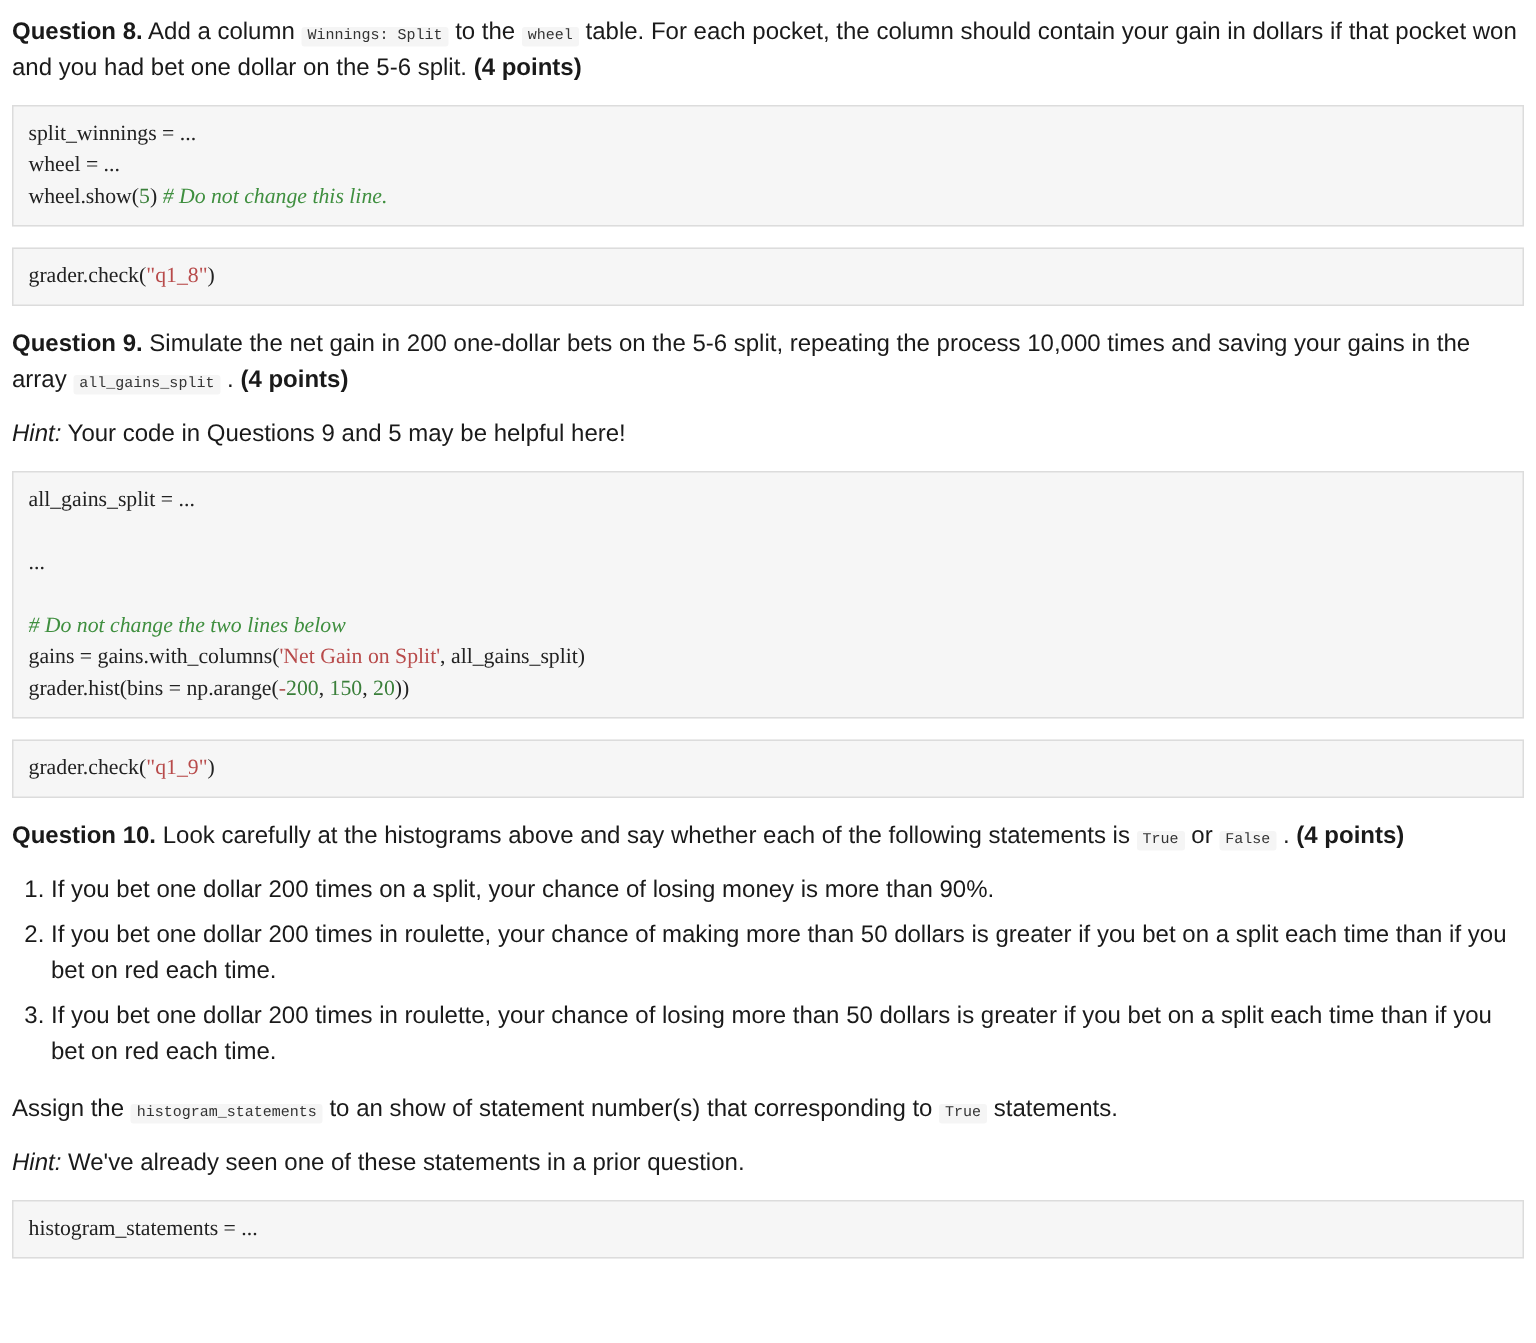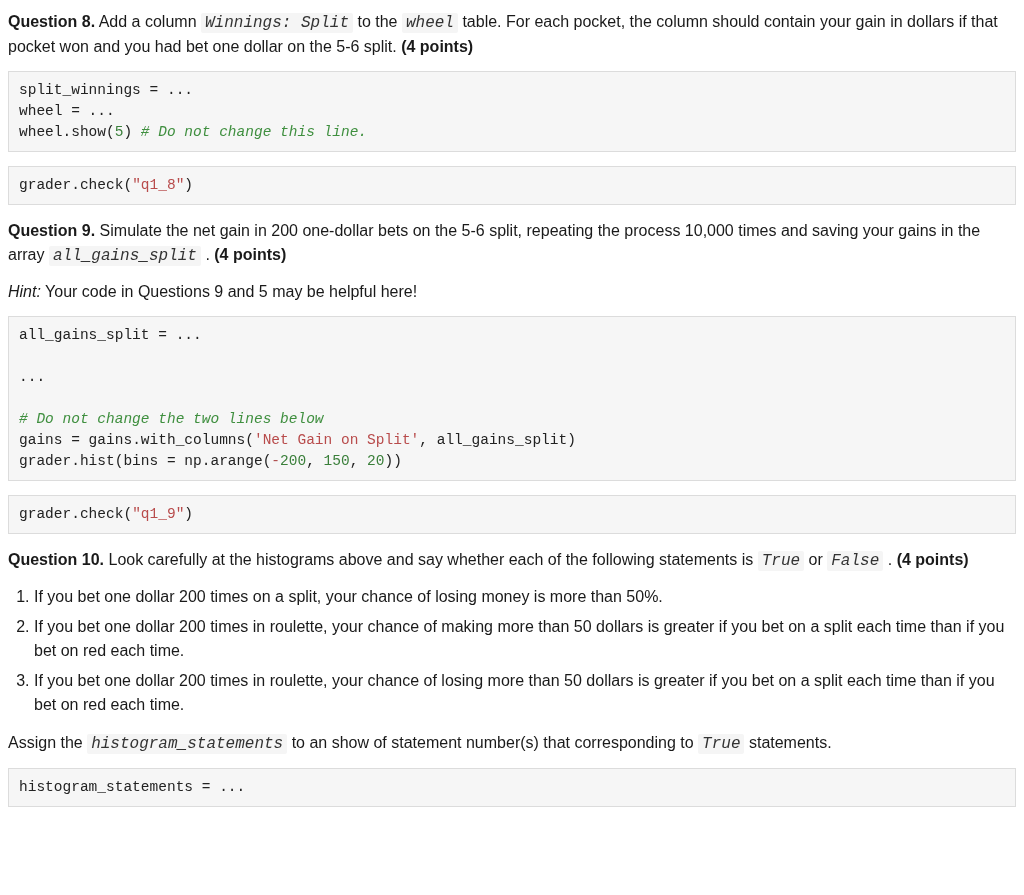--- a/index.html
+++ b/index.html
@@ -14,28 +14,27 @@
   p { margin: 0 0 12px 0; }
   .question-block { margin: 6px 0 14px 0; }
   .question-heading { font-weight: normal; }
   .q-bold { font-weight: 700; text-align: center; }
   .inline-code {
     font-family: "SFMono-Regular", Consolas, "Liberation Mono", Menlo, monospace;
     background: #f5f5f5;
     color: #333;
     padding: 1px 4px;
     border-radius: 2px;
-    font-size: 16px;
-    font-style: italic;
+    font-size: 10px;
   }
   .code-cell {
     background: #f6f6f6;
     border: 1px solid #dcdcdc;
     padding: 8px 10px;
-    font-family: Liberation Mono, monospace;
+    font-family: Liberation Serif, serif;
     font-size: 14.5px;
     line-height: 1.45;
     white-space: pre;
     color: #222;
     margin: 10px 0 14px 0;
     overflow-x: auto;
   }
   .hint { }
   .hint-italic { font-style: italic; text-align: center; }
   ol.stmt-list { margin: 10px 0 14px 0; padding-left: 26px; }
@@ -80,24 +79,27 @@
 
   <div class="code-cell"><span>grader.check(</span><span class="c-str">"q1_9"</span><span>)</span></div>
 </div>
 
 <div class="question-block">
   <p class="question-heading">
     <span class="q-bold">Question 10.</span><span> Look carefully at the histograms above and say whether each of the following statements is </span><span class="inline-code">True</span><span> or </span><span class="inline-code">False</span><span> . </span><span class="q-bold">(4 points)</span>
   </p>
 
   <ol class="stmt-list">
-    <li>If you bet one dollar 200 times on a split, your chance of losing money is more than 50%.</li>
+    <li>If you bet one dollar 200 times on a split, your chance of losing money is more than 90%.</li>
     <li>If you bet one dollar 200 times in roulette, your chance of making more than 50 dollars is greater if you bet on a split each time than if you bet on red each time.</li>
     <li>If you bet one dollar 200 times in roulette, your chance of losing more than 50 dollars is greater if you bet on a split each time than if you bet on red each time.</li>
   </ol>
 
   <p>
     <span>Assign the </span><span class="inline-code">histogram_statements</span><span> to an show of statement number(s) that corresponding to </span><span class="inline-code">True</span><span> statements.</span>
   </p>
 
+  <p class="hint">
+    <span class="hint-italic">Hint:</span><span> We've already seen one of these statements in a prior question.</span>
+  </p>
 
   <div class="code-cell"><span>histogram_statements </span><span>=</span><span> ...</span></div>
 </div>
 
 </body></html>

